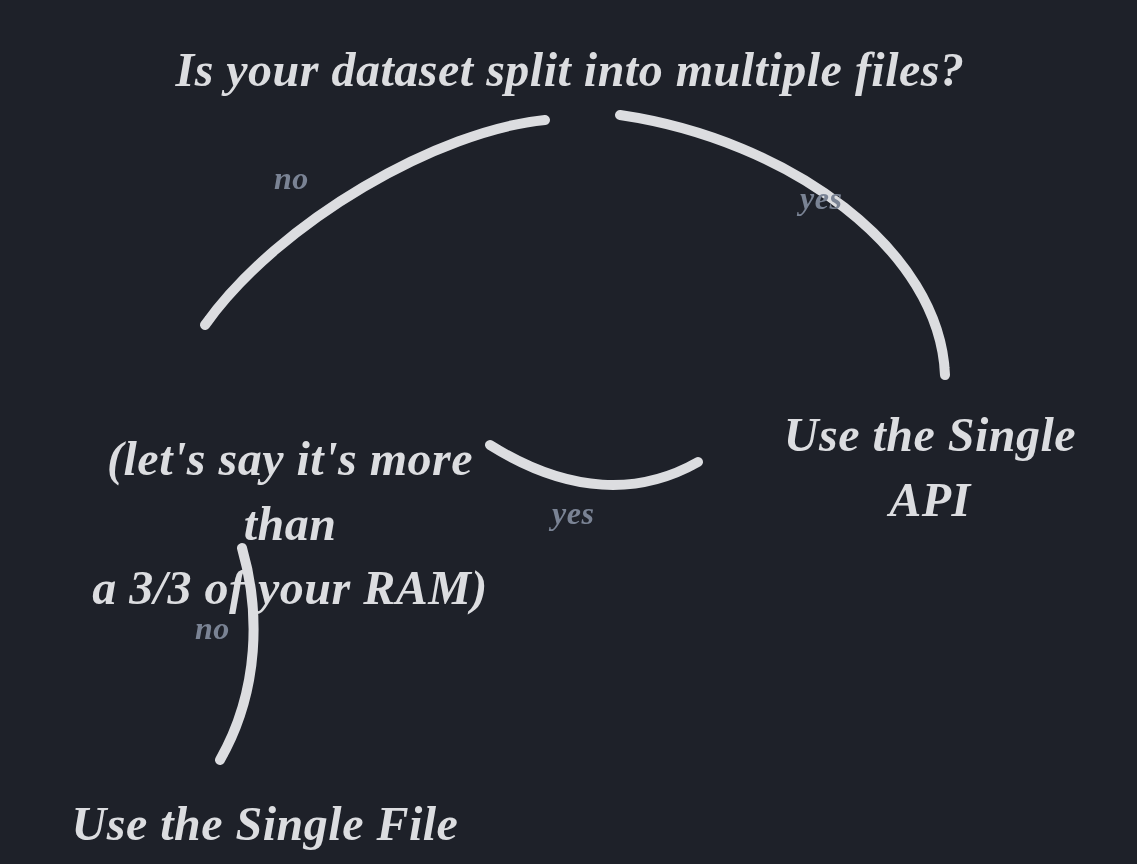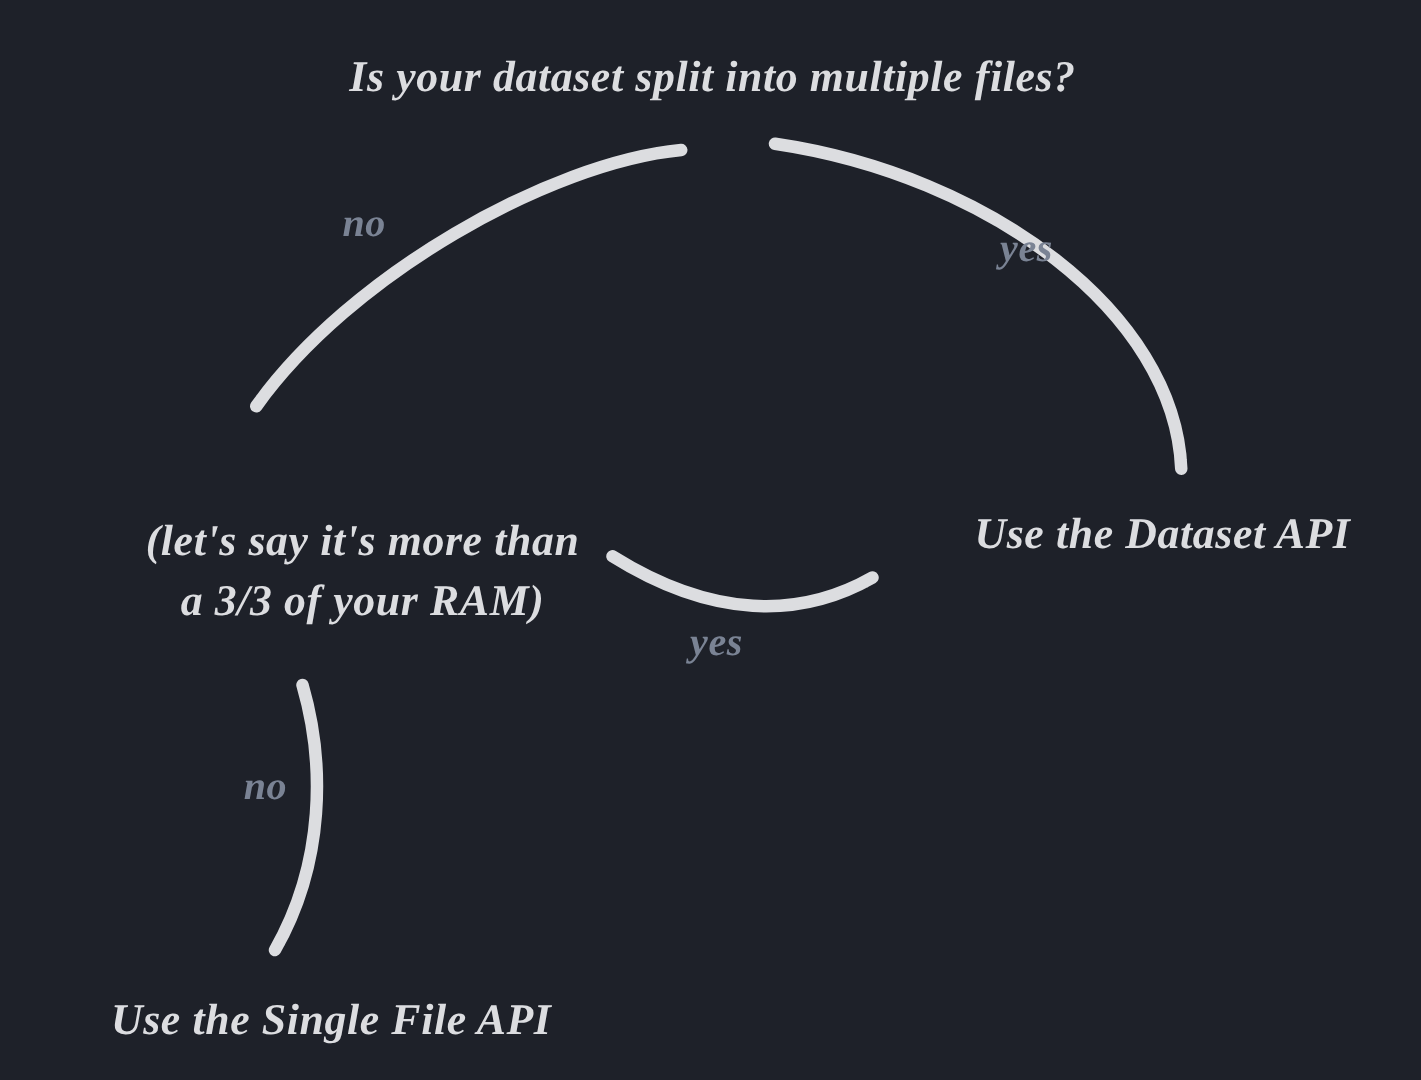--- a/index.html
+++ b/index.html
@@ -11,21 +11,21 @@
       width: 1137px;
       height: 864px;
       background: #1e2129;
       position: relative;
       font-family: 'Brush Script MT', 'Comic Sans MS', cursive;
       overflow: hidden;
     }
     .node {
       position: absolute;
       color: #dcdde0;
-      font-size: 35px;
+      font-size: 48px;
       font-weight: 600;
       font-style: italic;
       text-align: center;
       line-height: 1.35;
       letter-spacing: 0.5px;
     }
     .edge-label {
       position: absolute;
       color: #7a8394;
       font-size: 32px;
@@ -70,20 +70,20 @@
 </svg>
 
 <div id="q1" class="node">Is your dataset split into multiple files?</div>
 
 <div id="q2" class="node">
   <br>
   <span>(let's say it's more than</span><br>
   <span>a 3/3 of your RAM)</span>
 </div>
 
-<div id="r1" class="node">Use the Dataset API</div>
+<div id="r1" class="node">Use the Single API</div>
 
 <div id="r2" class="node">Use the Single File API</div>
 
 <div id="lbl-no1" class="edge-label">no</div>
 <div id="lbl-yes1" class="edge-label">yes</div>
 <div id="lbl-yes2" class="edge-label">yes</div>
 <div id="lbl-no2" class="edge-label">no</div>
 
 </body></html>

